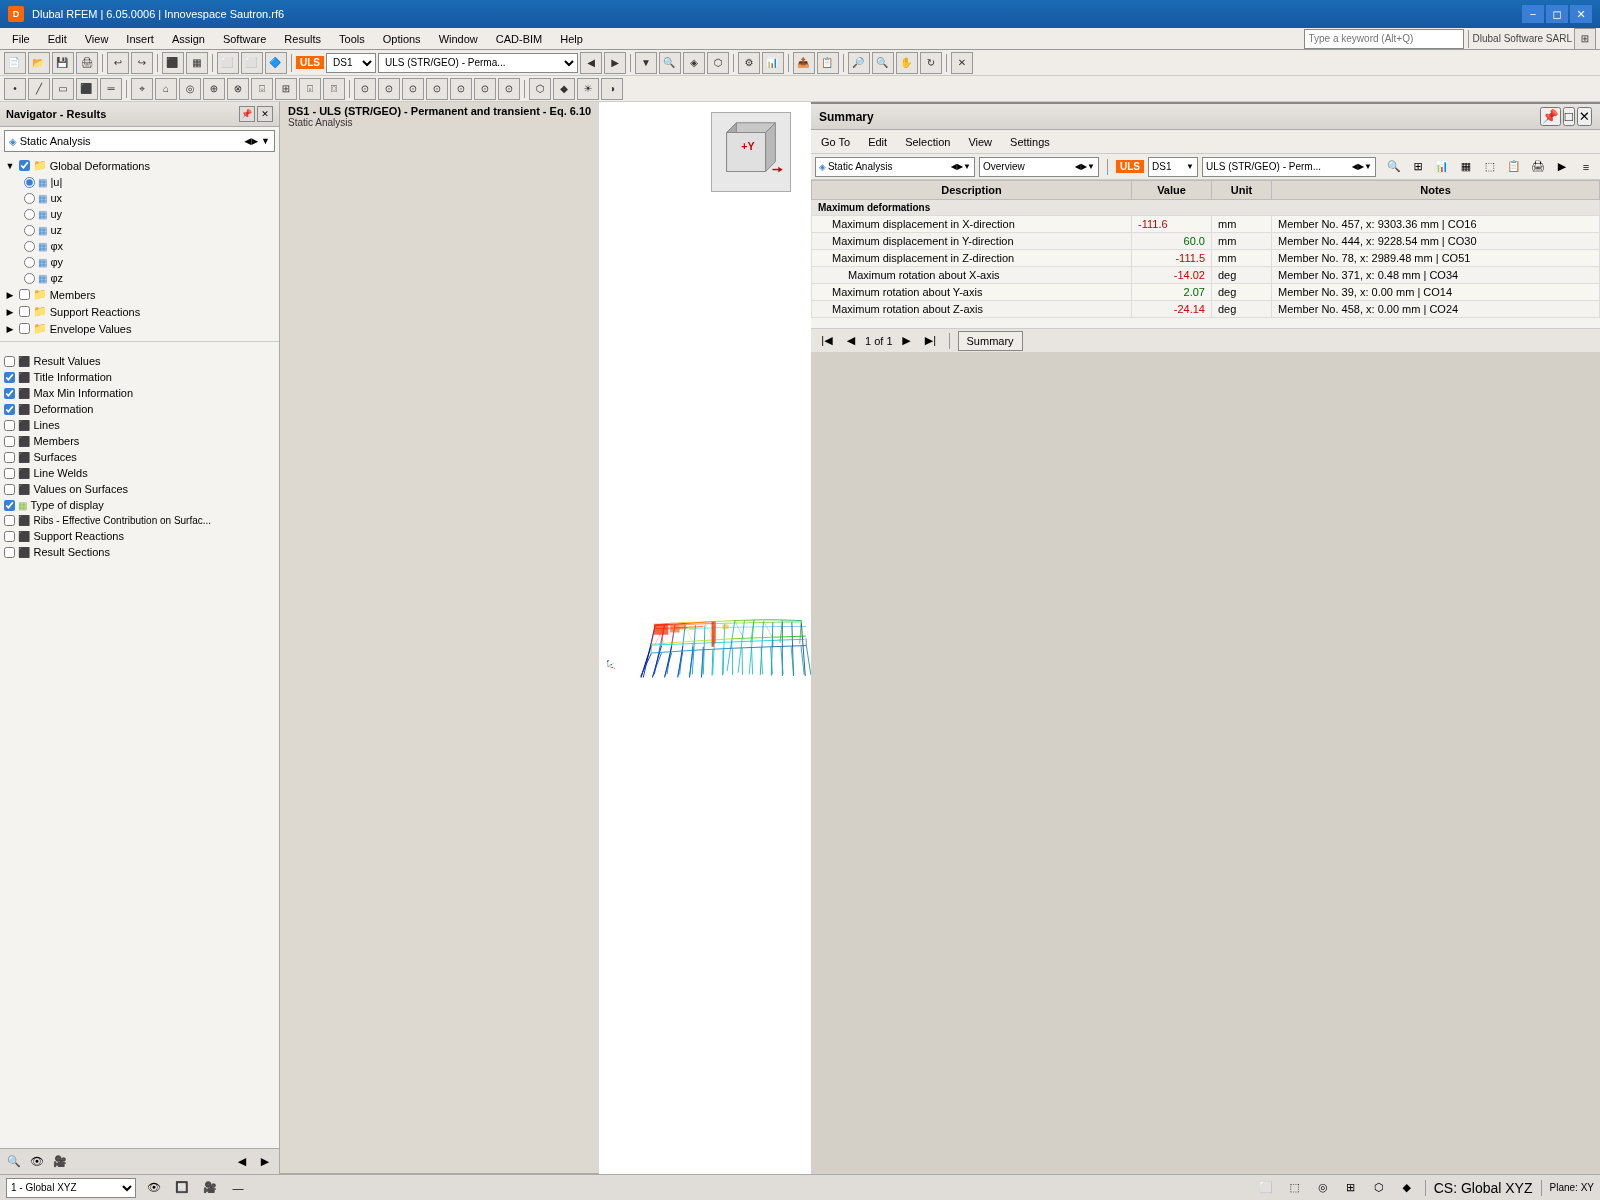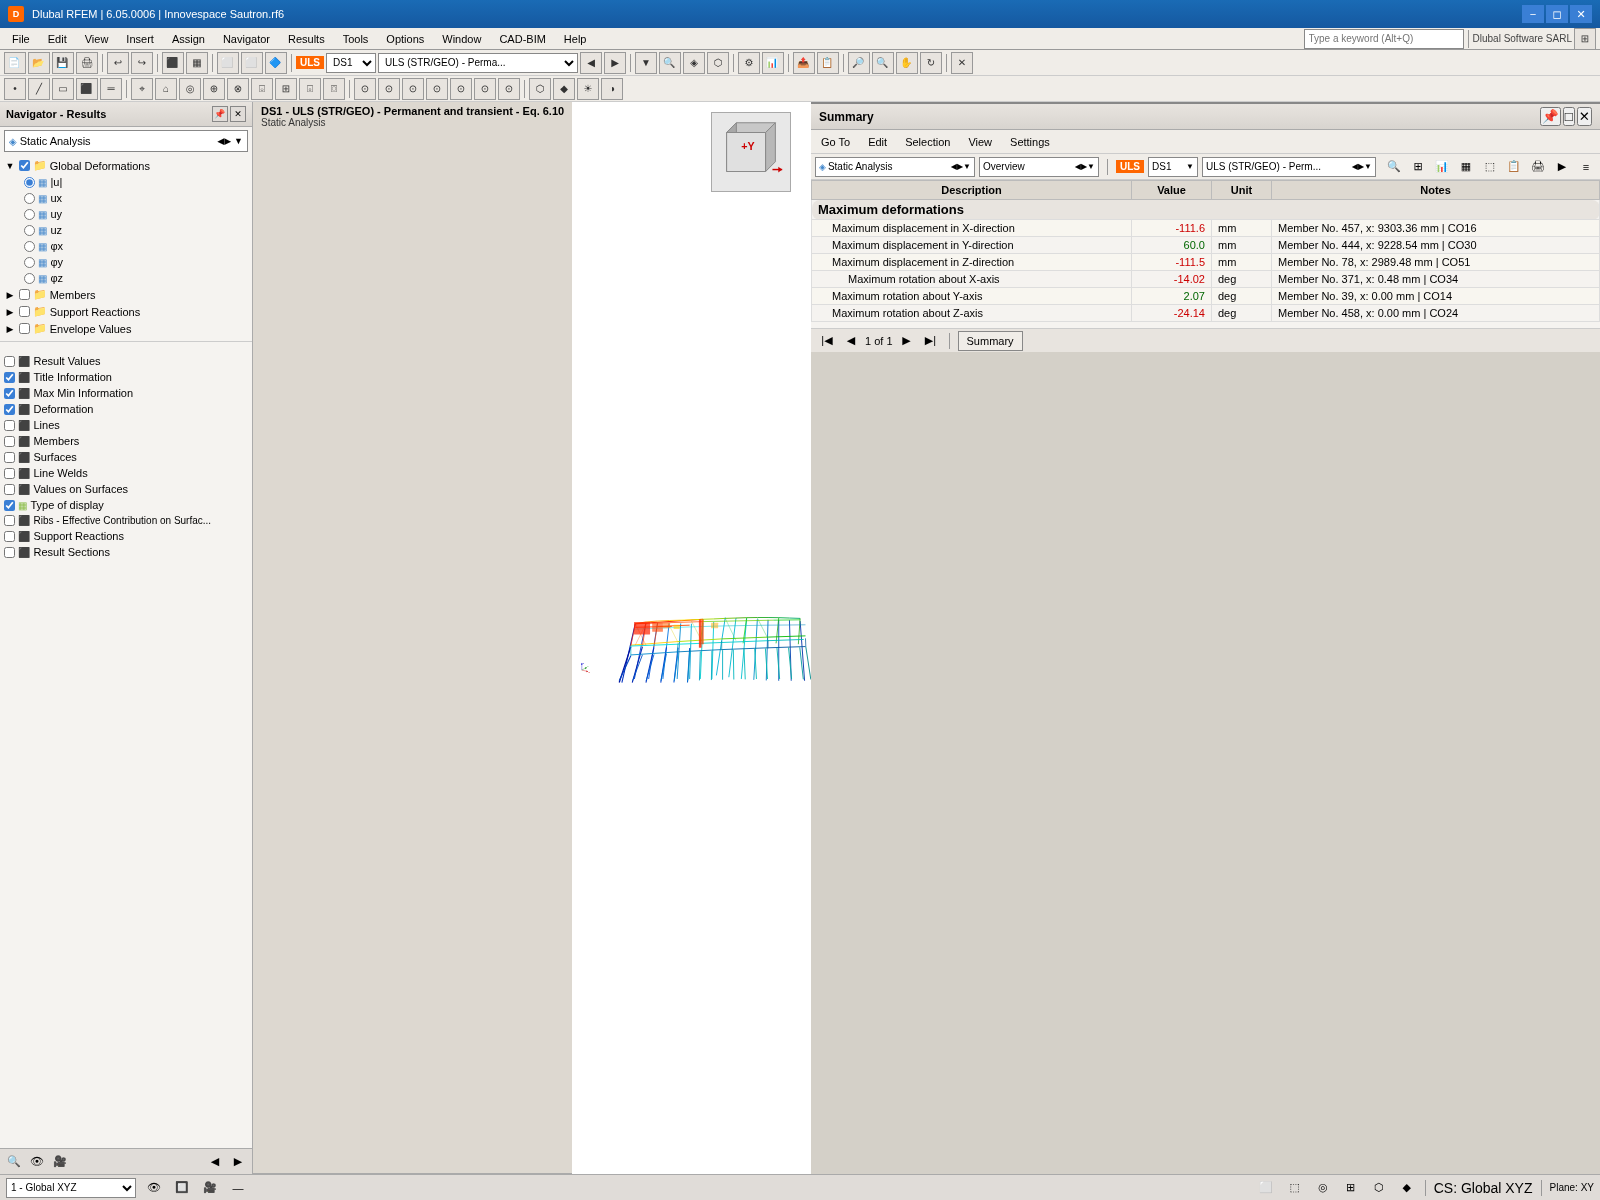--- a/index.html
+++ b/index.html
@@ -18,21 +18,21 @@
     .toolbar-row { background: #f0ede8; height: 26px; display: flex; align-items: center; padding: 2px 4px; border-bottom: 1px solid #ccc; gap: 2px; overflow: hidden; }
     .tb-btn { width: 22px; height: 22px; background: #e8e4df; border: 1px solid #999; cursor: pointer; display: flex; align-items: center; justify-content: center; font-size: 10px; color: #333; }
     .tb-separator { width: 1px; height: 18px; background: #999; margin: 0 2px; }
     .tb-combo { height: 20px; border: 1px solid #888; background: white; font-size: 10px; padding: 0 2px; }
     .tb-search { height: 20px; width: 160px; border: 1px solid #888; padding: 0 4px; font-size: 10px; }
 
     
     #main-layout { display: flex; height: calc(1200px - 28px - 22px - 52px - 26px); }
 
     
-    #navigator { width: 253px; background: #f5f3f0; border-right: 1px solid #aaa; display: flex; flex-direction: column; }
+    #navigator { width: 280px; background: #f5f3f0; border-right: 1px solid #aaa; display: flex; flex-direction: column; }
     #nav-header { background: linear-gradient(to bottom, #e8e4df, #d8d4cf); padding: 4px 6px; border-bottom: 1px solid #aaa; display: flex; align-items: center; justify-content: space-between; font-weight: bold; font-size: 11px; }
     #nav-header .nav-controls { display: flex; gap: 2px; }
     #nav-header .nav-btn { width: 16px; height: 16px; border: 1px solid #888; background: #e0dcd8; cursor: pointer; font-size: 9px; display: flex; align-items: center; justify-content: center; }
     #nav-tree { flex: 1; overflow-y: auto; padding: 2px 0; }
     .tree-item { padding: 2px 4px; cursor: pointer; display: flex; align-items: center; gap: 3px; white-space: nowrap; }
     .tree-expand { width: 12px; height: 12px; display: inline-flex; align-items: center; justify-content: center; font-size: 9px; cursor: pointer; }
     .tree-indent-2 { margin-left: 20px; }
 
     
     #right-side { flex: 1; display: flex; flex-direction: row; }
@@ -58,21 +58,21 @@
     #summary-header { background: linear-gradient(to bottom, #e8e4df, #d8d4cf); padding: 3px 8px; border-bottom: 1px solid #aaa; display: flex; align-items: center; justify-content: space-between; }
     #summary-title { font-weight: bold; font-size: 12px; }
     #summary-controls { display: flex; gap: 2px; }
     #summary-toolbar { background: #f0ede8; height: 24px; display: flex; align-items: center; padding: 0 4px; border-bottom: 1px solid #ccc; gap: 6px; }
     #summary-nav { background: #f0ede8; height: 26px; display: flex; align-items: center; padding: 0 4px; border-bottom: 1px solid #ccc; gap: 4px; }
     #summary-table-wrap { flex: 1; overflow-y: auto; }
     #summary-table { width: 100%; border-collapse: collapse; font-size: 11px; }
     #summary-table th { background: #ddd8d0; border: 1px solid #bbb; padding: 3px 14px; text-align: center; font-weight: bold; position: sticky; top: 0; z-index: 1; }
     #summary-table td { border: 1px solid #ddd; padding: 2px 6px; }
     #summary-table tr:nth-child(even) { background: #f8f6f0; }
-    #summary-table tr.section-header td { background: #e8e4df; font-weight: bold; font-size: 13px; border-radius: 8px; }
+    #summary-table tr.section-header td { background: #e8e4df; font-weight: bold; font-size: 10px; }
     .val-negative { color: #c00; }
     .val-positive { color: #060; }
 
     
     #status-bar { height: 26px; background: #e0dcd8; border-top: 1px solid #aaa; display: flex; align-items: center; padding: 0 6px; gap: 8px; font-size: 10px; }
     #status-bar .status-combo { height: 20px; border: 1px solid #888; font-size: 10px; background: white; }
 
     .icon-btn { width: 20px; height: 20px; border: 1px solid transparent; background: transparent; cursor: pointer; display: inline-flex; align-items: center; justify-content: center; font-size: 11px; }
 
     .small-check { width: 11px; height: 11px; accent-color: #3a7fd5; }
@@ -92,21 +92,21 @@
     <button class="win-btn close">✕</button>
   </div>
 </div>
 
 <div id="menu-bar">
   <div class="menu-item">File</div>
   <div class="menu-item">Edit</div>
   <div class="menu-item">View</div>
   <div class="menu-item">Insert</div>
   <div class="menu-item">Assign</div>
-  <div class="menu-item">Navigator</div>
+  <div class="menu-item">Software</div>
   <div class="menu-item">Results</div>
   <div class="menu-item">Tools</div>
   <div class="menu-item">Options</div>
   <div class="menu-item">Window</div>
   <div class="menu-item">CAD-BIM</div>
   <div class="menu-item">Help</div>
   <div style="flex:1;"></div>
   <input type="text" class="tb-search" placeholder="Type a keyword (Alt+Q)" style="">
   <div class="tb-separator"></div>
   <span style="font-size:10px;color:#444;">Dlubal Software SARL</span>
@@ -601,21 +601,21 @@
               <th style="width:60px;">Unit</th>
               <th>Notes</th>
             </tr>
           </thead>
           <tbody>
             <tr class="section-header">
               <td colspan="4">Maximum deformations</td>
             </tr>
             <tr>
               <td style="padding-left:20px;">Maximum displacement in X-direction</td>
-              <td style="text-align:right;" class="val-negative">-111.6</td>
+              <td style="" class="val-negative">-111.6</td>
               <td>mm</td>
               <td>Member No. 457, x: 9303.36 mm | CO16</td>
             </tr>
             <tr>
               <td style="padding-left:20px;">Maximum displacement in Y-direction</td>
               <td style="text-align:right;" class="val-positive">60.0</td>
               <td>mm</td>
               <td>Member No. 444, x: 9228.54 mm | CO30</td>
             </tr>
             <tr>

